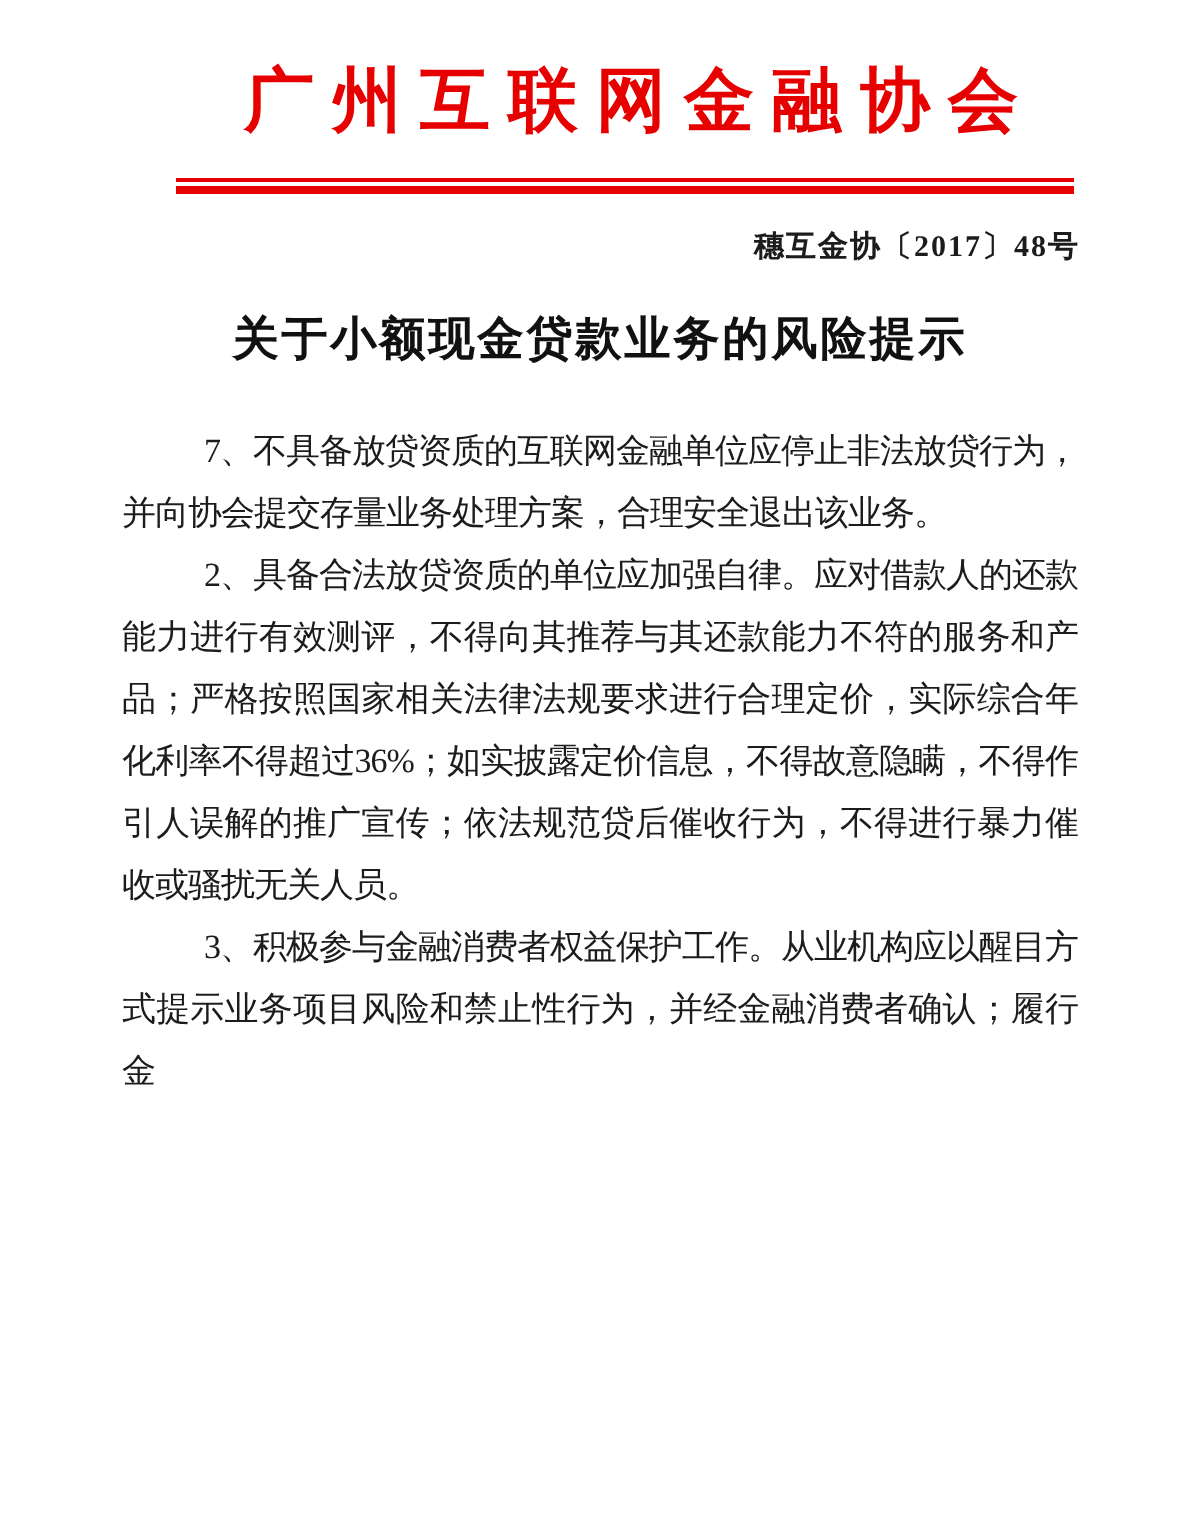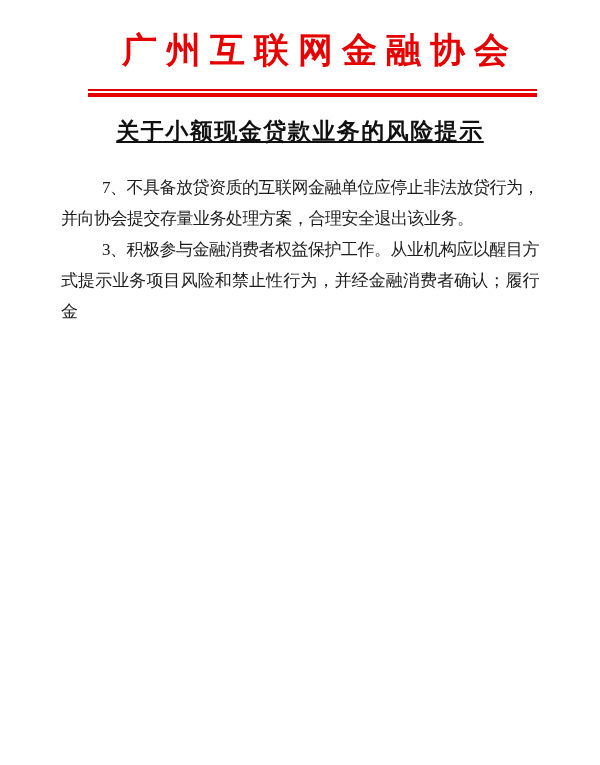--- a/index.html
+++ b/index.html
@@ -42,21 +42,20 @@
     line-height: 22px;
   }
   .doc-title {
     margin: 19px 0 0 0;
     text-align: center;
     font-size: 23px;
     font-weight: bold;
     letter-spacing: 1.5px;
     line-height: 31px;
     color: #111111;
-    text-decoration: underline;
   }
   .body-text {
     margin: 25px 61px 0 61px;
     font-size: 17px;
     letter-spacing: -0.5px;
     line-height: 31px;
     text-align: justify;
   }
   .body-text p {
     margin: 0;
@@ -69,21 +68,23 @@
 
 <div class="page">
 
   <div class="org-name">广州互联网金融协会</div>
 
   <div class="red-rule">
     <div class="rule-thin"></div>
     <div class="rule-thick"></div>
   </div>
 
+  <div class="doc-number">穗互金协〔2017〕48号</div>
 
   <h1 class="doc-title">关于小额现金贷款业务的风险提示</h1>
 
   <div class="body-text">
     <p>7、不具备放贷资质的互联网金融单位应停止非法放贷行为，并向协会提交存量业务处理方案，合理安全退出该业务。</p>
+    <p>2、具备合法放贷资质的单位应加强自律。应对借款人的还款能力进行有效测评，不得向其推荐与其还款能力不符的服务和产品；严格按照国家相关法律法规要求进行合理定价，实际综合年化利率不得超过36%；如实披露定价信息，不得故意隐瞒，不得作引人误解的推广宣传；依法规范贷后催收行为，不得进行暴力催收或骚扰无关人员。</p>
     <p>3、积极参与金融消费者权益保护工作。从业机构应以醒目方式提示业务项目风险和禁止性行为，并经金融消费者确认；履行金</p>
   </div>
 
 </div>
 
 </body></html>

